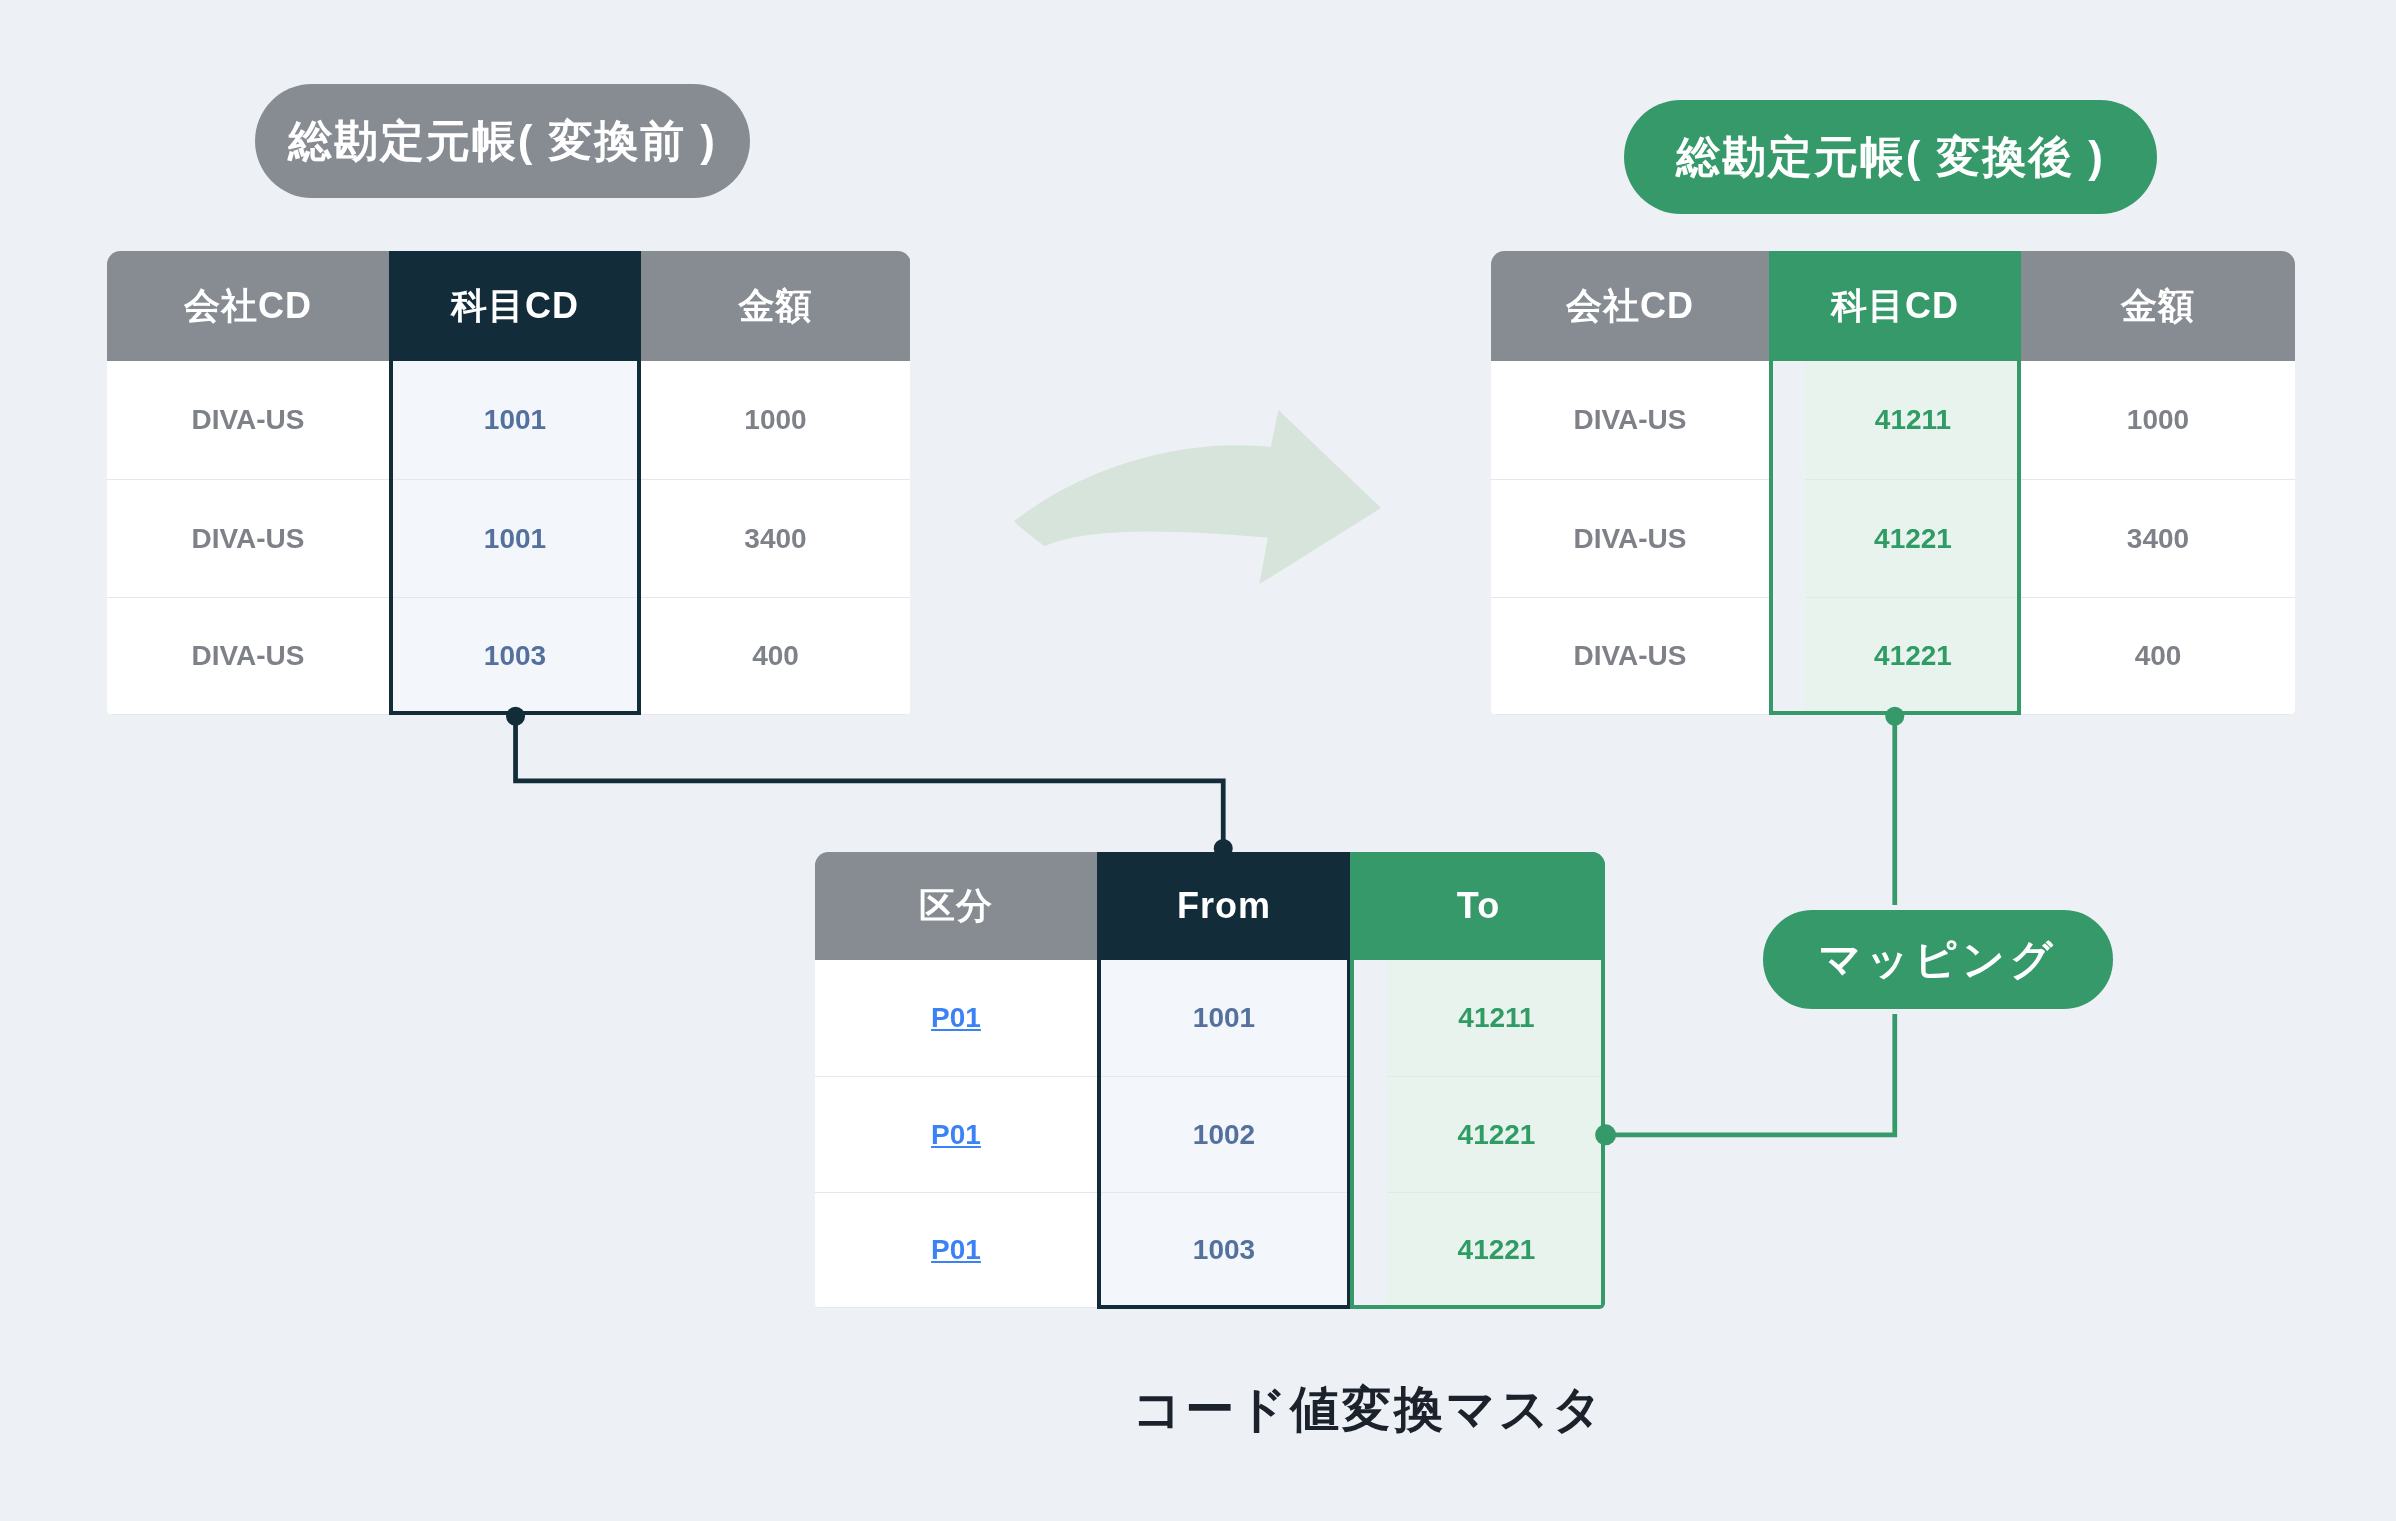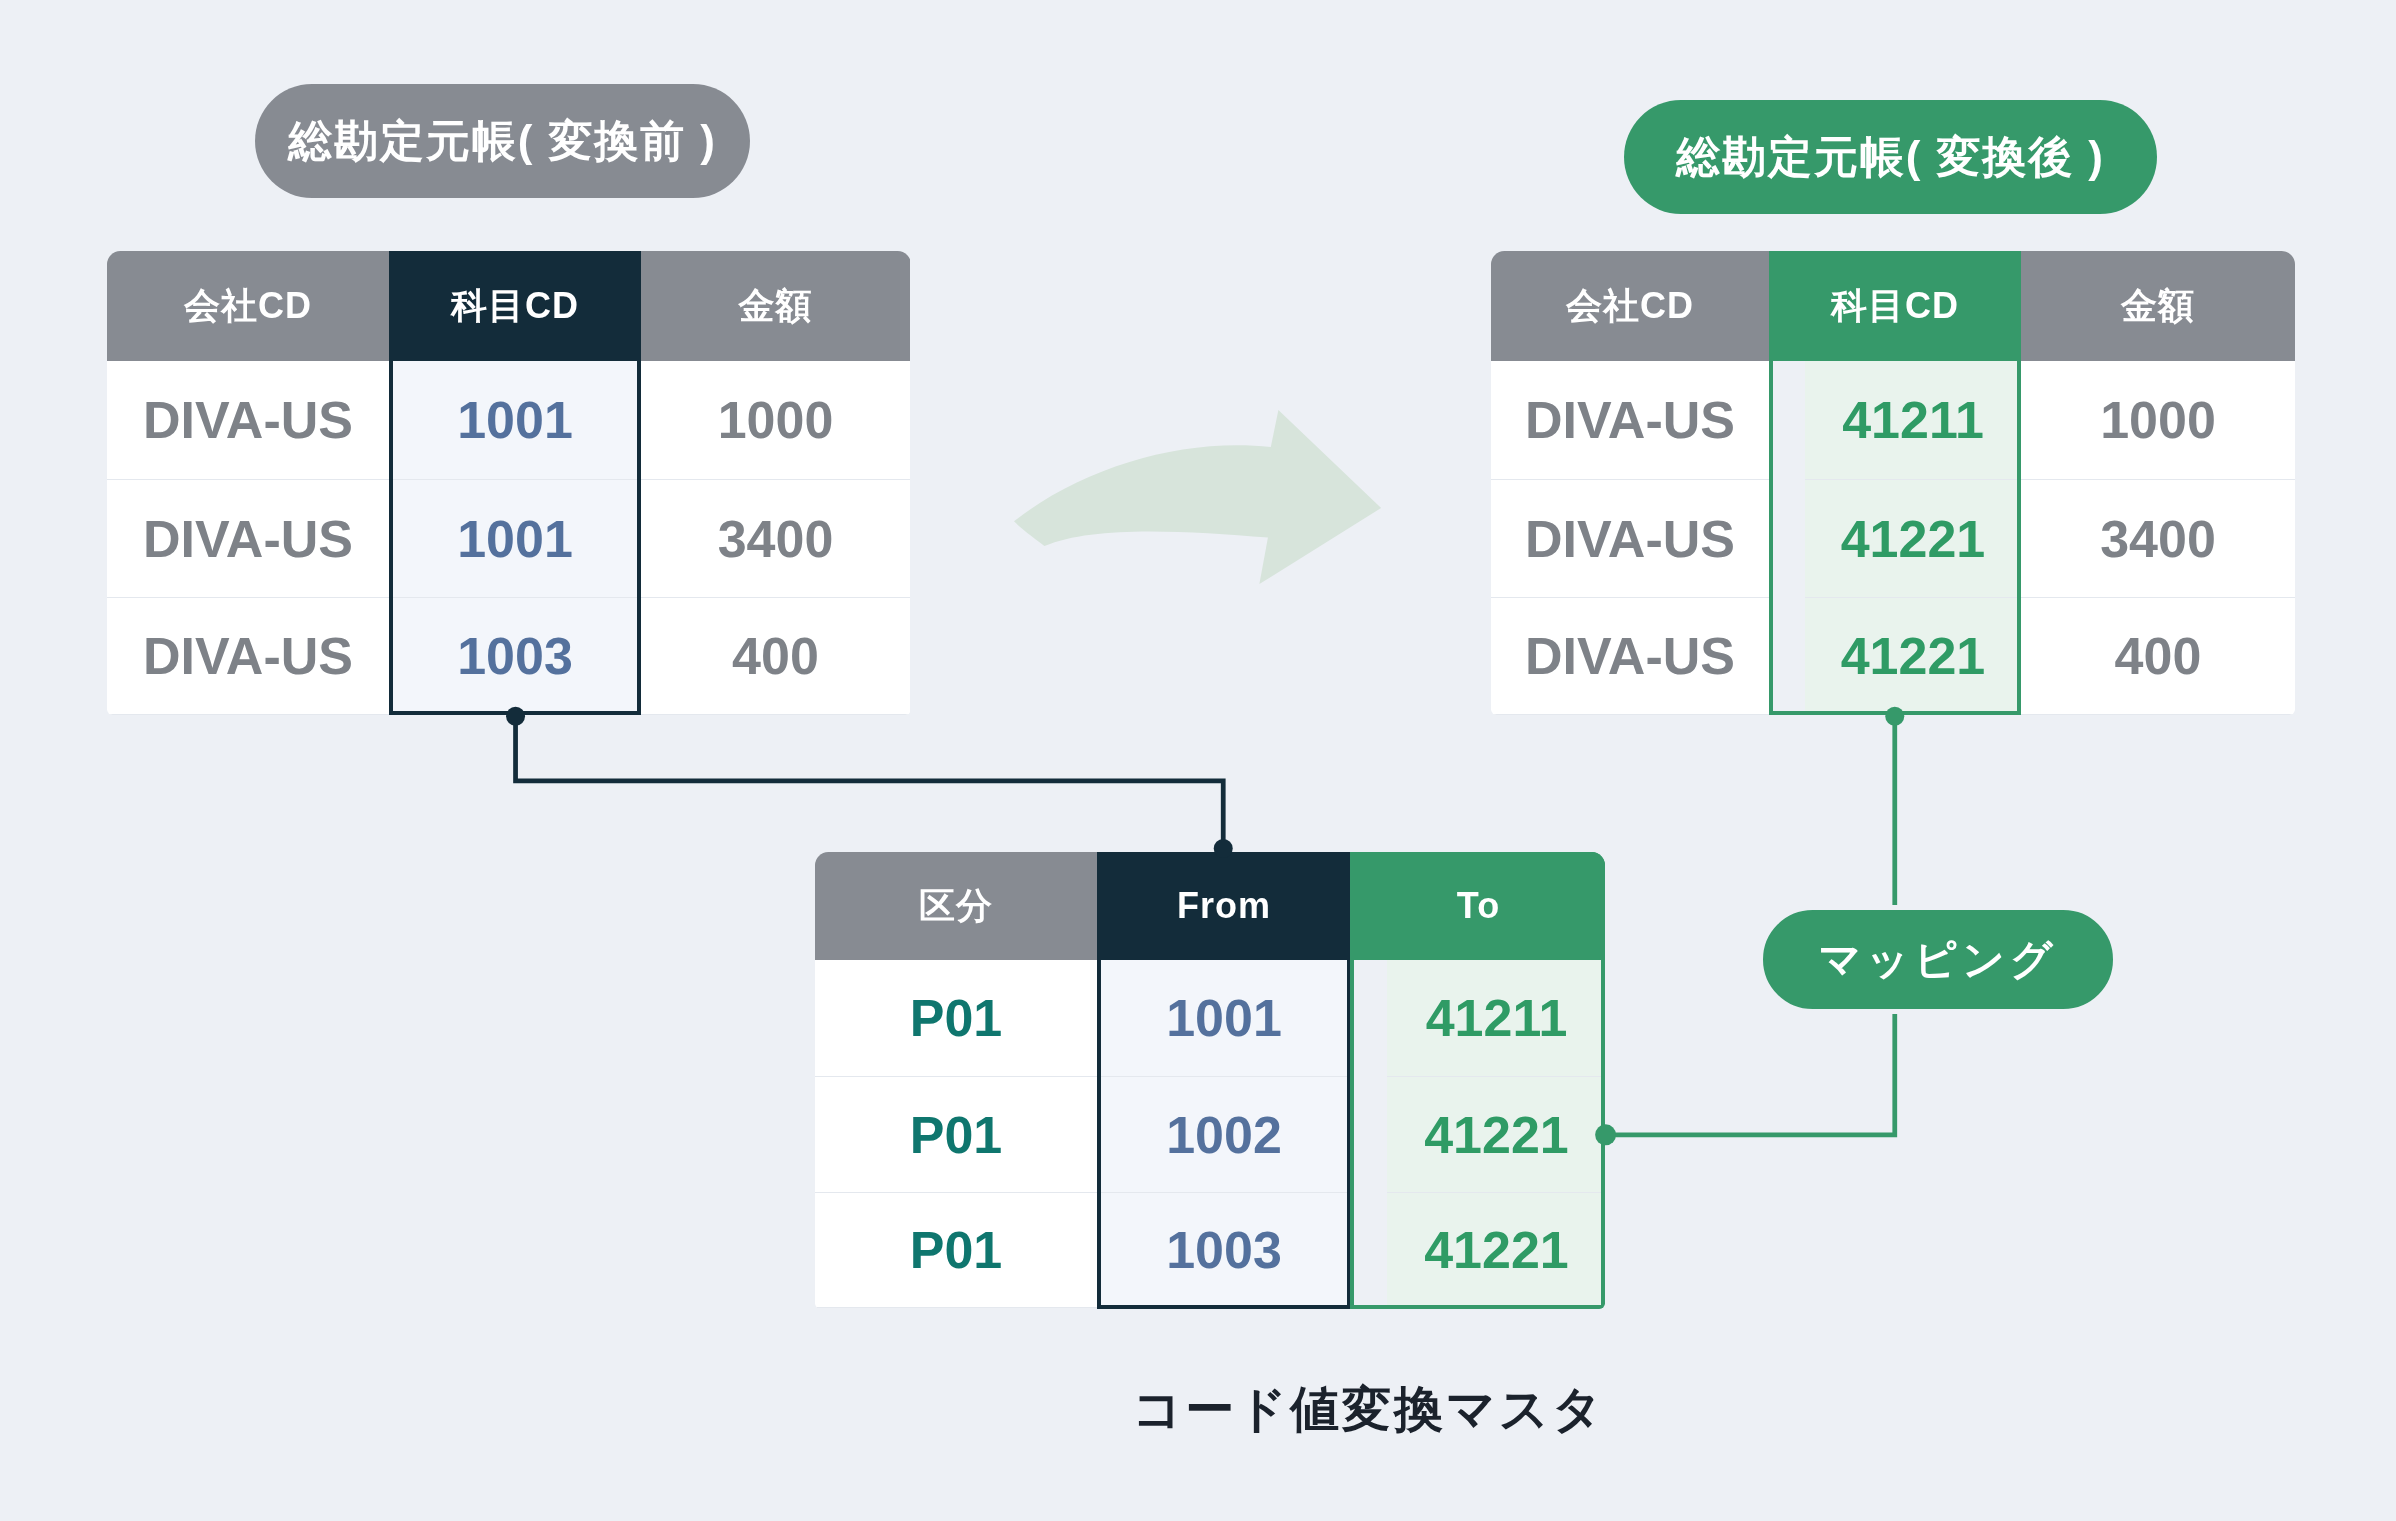--- a/index.html
+++ b/index.html
@@ -46,24 +46,24 @@
   }
   .cell{
     display:flex;align-items:center;justify-content:center;
     font-weight:700;
     white-space:nowrap;
   }
   .hc{font-size:36px;color:#ffffff;letter-spacing:1px;}
   .hc.g{background:#878b92;}
   .hc.n{background:#132c3a;}
   .hc.grn{background:#36996a;}
-  .dc{font-size:52px;background:#ffffff;color:#7e8288;}
+  .dc{font-size:28px;background:#ffffff;color:#7e8288;}
   .dc.bluecol{background:#f3f6fb;color:#54719d;}
   .dc.greencol{background:#e9f3ed;color:#2f9b65;margin-left:36px;}
-  .dc.bluetext{color:#0f766e;}
+  .dc.bluetext{color:#3b82f6;text-decoration:underline;}
   .rt{border-top:1.9px solid #e4e8ee;}
   .bb{border-bottom:1.9px solid #e4e8ee;}
   
   .outline{
     position:absolute;top:0;
     box-sizing:border-box;
     pointer-events:none;
     z-index:2;
   }
   .outline.navy{border:4.8px solid #132c3a;}

